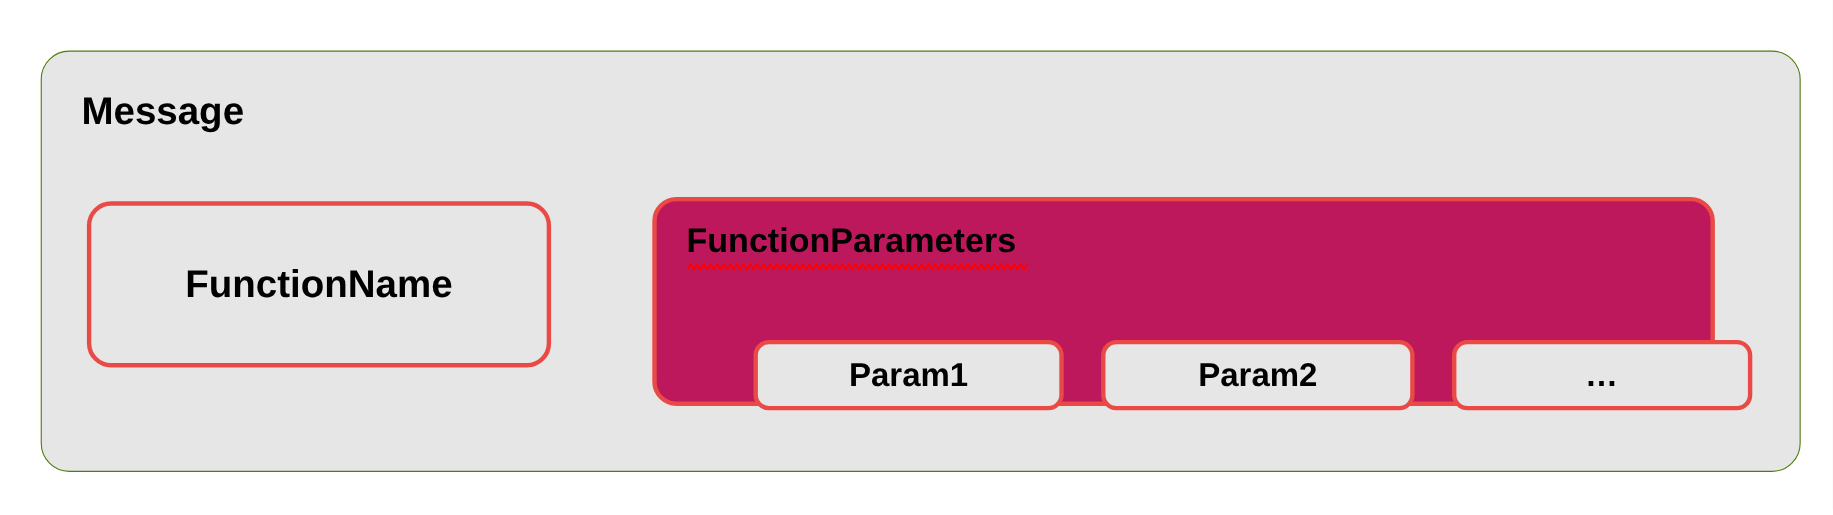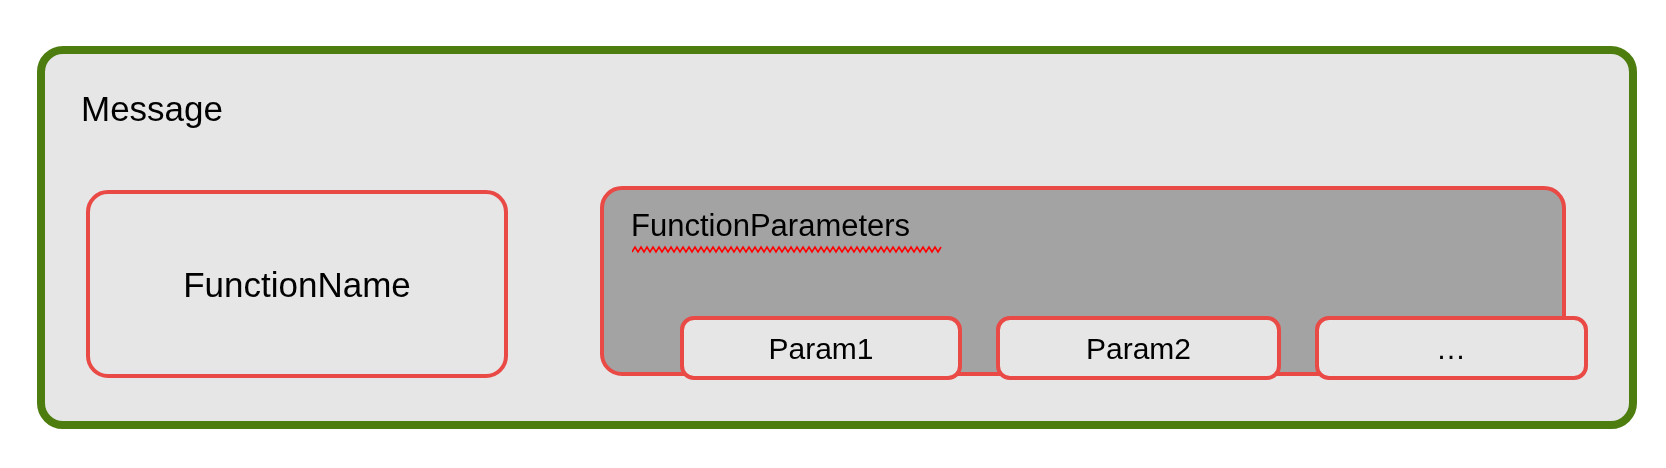--- a/index.html
+++ b/index.html
@@ -21,41 +21,42 @@
 
   
   .msg-box {
     position: absolute;
     left: 37px;
     top: 46px;
     width: 1600px;
     height: 383px;
     box-sizing: border-box;
     background: #e6e6e6;
-    border: 8px solid #4d7c0f;
+    border: 1px solid #4d7c0f;
     border-radius: 26px;
+    font-weight: bold;
   }
 
   .msg-label {
     position: absolute;
     left: 36px;
     top: 34px;
     font-size: 35px;
     line-height: 41px;
     color: #000000;
     white-space: nowrap;
   }
 
   
   .fname-box {
     position: absolute;
     left: 41px;
     top: 136px;
     width: 422px;
-    height: 188px;
+    height: 151px;
     box-sizing: border-box;
     background: #e6e6e6;
     border: 4px solid #ea4a46;
     border-radius: 22px;
     display: flex;
     align-items: center;
     justify-content: center;
   }
 
   .fname-label {
@@ -66,21 +67,21 @@
   }
 
   
   .fparams-box {
     position: absolute;
     left: 555px;
     top: 132px;
     width: 966px;
     height: 190px;
     box-sizing: border-box;
-    background: #a3a3a3;
+    background: #be185d;
     border: 4px solid #ea4a46;
     border-radius: 22px;
   }
 
   .fparams-label {
     position: absolute;
     left: 27px;
     top: 18px;
     font-size: 31px;
     line-height: 36px;
@@ -95,21 +96,21 @@
     top: 55px;
     width: 310px;
     height: 9px;
     overflow: hidden;
   }
   .squiggle svg { display: block; }
 
   
   .param-row {
     position: absolute;
-    left: 4px;
+    left: 16px;
     top: 0;
     width: 100%;
     height: 100%;
     padding-left: 33px;
   }
 
   .param-chip {
     position: absolute;
     top: 126px;
     height: 64px;

